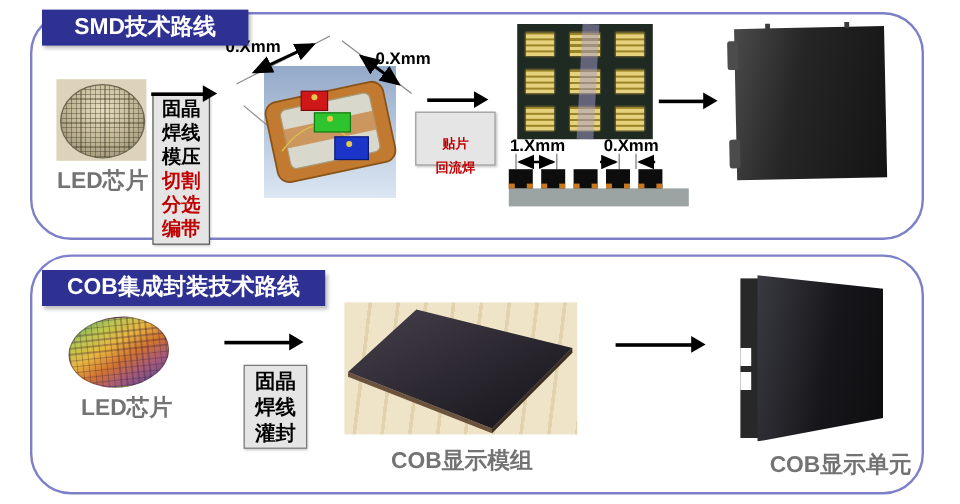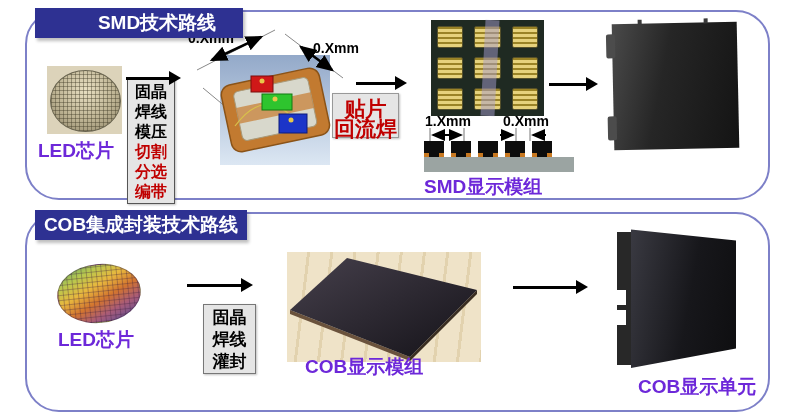--- a/index.html
+++ b/index.html
@@ -3,30 +3,30 @@
 <meta charset="utf-8">
 <style>
   html,body{margin:0;padding:0;background:#fff;}
   #stage{position:relative;width:800px;height:420px;background:#fff;overflow:hidden;
          font-family:"Liberation Sans","DejaVu Sans",sans-serif;}
   .panel{position:absolute;left:25px;width:745px;border:2px solid #7D80C8;border-radius:34px;background:#fff;box-sizing:border-box;}
   #smd-panel{top:10px;height:190px;}
   #cob-panel{top:212px;height:200px;}
   .banner{position:absolute;background:#2E3192;color:#fff;font-weight:bold;font-size:19px;
           text-align:center;line-height:30px;height:30px;box-shadow:2px 3px 3px rgba(0,0,0,.25);z-index:5;}
-  #smd-banner{left:35px;top:8px;width:172px;padding-left:36px;}
-  #cob-banner{left:35px;top:210px;width:212px;text-align:center;}
-  .cap{position:absolute;font-weight:bold;font-size:19px;color:#6d28d9;z-index:4;}
+  #smd-banner{left:35px;top:8px;width:172px;}
+  #cob-banner{left:35px;top:225px;width:236px;text-align:center;}
+  .cap{position:absolute;font-weight:bold;font-size:19px;color:#737373;text-align:center;z-index:4;}
   .harrow{position:absolute;height:3px;background:#000;z-index:6;}
   .harrow:after{content:"";position:absolute;right:-11px;top:-6px;width:0;height:0;
                 border-left:12px solid #000;border-top:7px solid transparent;border-bottom:7px solid transparent;}
   .pbox{position:absolute;background:#e5e5e5;border:1px solid #555;box-sizing:border-box;text-align:center;
         font-weight:bold;z-index:5;box-shadow:1px 1px 2px rgba(0,0,0,.25);}
   #smd-process-box{left:127px;top:78px;width:48px;height:126px;font-size:16px;line-height:20px;padding-top:3px;}
-  #smt-box{left:332px;top:93px;width:67px;height:45px;font-size:21px;line-height:20px;padding-top:5px;color:#C00000;border-color:#999;}
+  #smt-box{left:346px;top:93px;width:67px;height:45px;font-size:11px;line-height:20px;padding-top:16px;color:#C00000;border-color:#999;}
   #cob-process-box{left:203px;top:304px;width:53px;height:70px;font-size:17px;line-height:22px;padding-top:2px;border-color:#777;}
   .red{color:#C00000;}
   
   #smd-chip-photo{position:absolute;left:47px;top:66px;width:75px;height:68px;background:#dcd3ba;}
   #smd-wafer{position:absolute;left:3px;top:4px;width:69px;height:60px;border-radius:50%;border:1px solid #6a6550;
     background:
       repeating-linear-gradient(0deg, rgba(60,55,35,.4) 0 1px, transparent 1px 4px),
       repeating-linear-gradient(90deg, rgba(60,55,35,.4) 0 1px, transparent 1px 4px),
       radial-gradient(circle at 50% 32%, #e8dfc2 0%, #beb494 55%, #8e8468 100%);}
   #cob-wafer{position:absolute;left:57px;top:264px;width:82px;height:57px;border-radius:50%;transform:rotate(-6deg);
@@ -158,21 +158,20 @@
     <line x1="106" y1="0" x2="106" y2="13" stroke="#777"></line>
     <line x1="76" y1="7" x2="89" y2="7" stroke="#000" stroke-width="2" marker-end="url(#ah)"></line>
     <line x1="122" y1="7" x2="109" y2="7" stroke="#000" stroke-width="2" marker-end="url(#ah)"></line>
   </svg>
   <div class="comp" style="left:424px;"></div>
   <div class="comp" style="left:451px;"></div>
   <div class="comp" style="left:478px;"></div>
   <div class="comp" style="left:505px;"></div>
   <div class="comp" style="left:532px;"></div>
   <div id="pcb-bar"></div>
-  <div class="cap" style="left:424px;top:174px;width:152px;">SMD显示模组</div>
 
   <div class="harrow" style="left:549px;top:83px;width:38px;"></div>
   <div id="smd-unit">
     <div class="tab" id="smd-unit-tab1"></div>
     <div class="tab" id="smd-unit-tab2"></div>
     <div class="screw" id="screw1"></div>
     <div class="screw" id="screw2"></div>
   </div>
 
   <div class="panel" id="cob-panel"></div>
@@ -194,21 +193,21 @@
         <linearGradient id="darkpanel" x1="0" y1="0" x2="1" y2="1">
           <stop offset="0" stop-color="#46404c"></stop>
             <stop offset="1" stop-color="#141218"></stop>
         </linearGradient>
       </defs>
       <polygon points="3,62 123,109 123,105 3,58" fill="#6a523c"></polygon>
       <polygon points="190,42 123,109 123,105 190,38" fill="#3a2e22"></polygon>
       <polygon points="3,58 60,6 190,38 123,105" fill="url(#darkpanel)"></polygon>
     </svg>
   </div>
-  <div class="cap" style="left:305px;top:354px;width:160px;">COB显示模组</div>
+  <div class="cap" style="left:305px;top:371px;width:160px;">COB显示模组</div>
 
   <div class="harrow" style="left:513px;top:286px;width:64px;"></div>
 
   <div id="cob-unit">
     <div id="cob-bracket"></div>
     <div class="notch" id="cob-notch1"></div>
     <div class="notch" id="cob-notch2"></div>
     <div id="cob-face"></div>
   </div>
   <div class="cap" style="left:622px;top:374px;width:125px;margin-left:16px;">COB显示单元</div>

